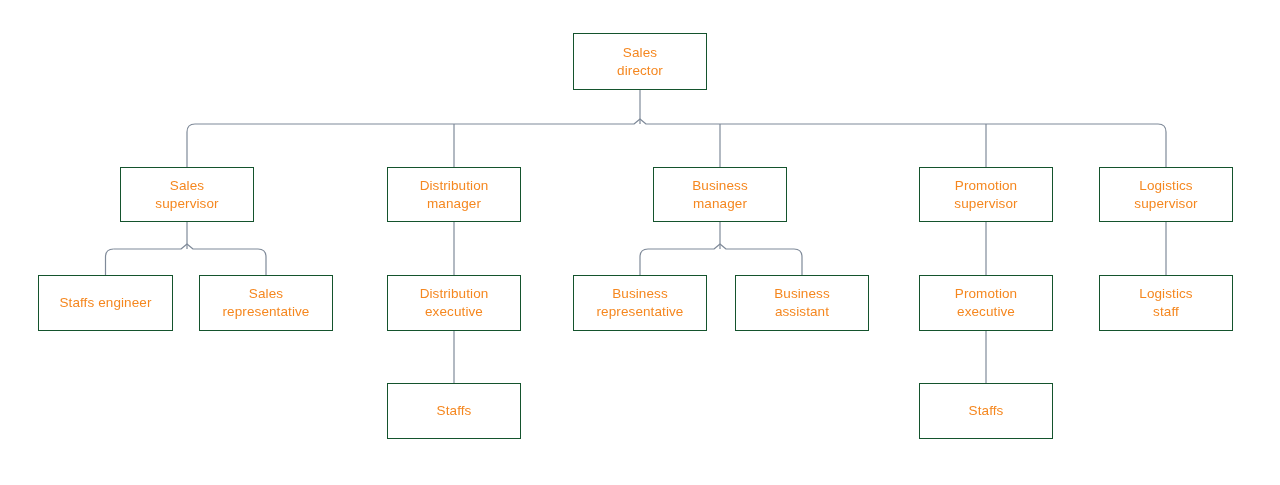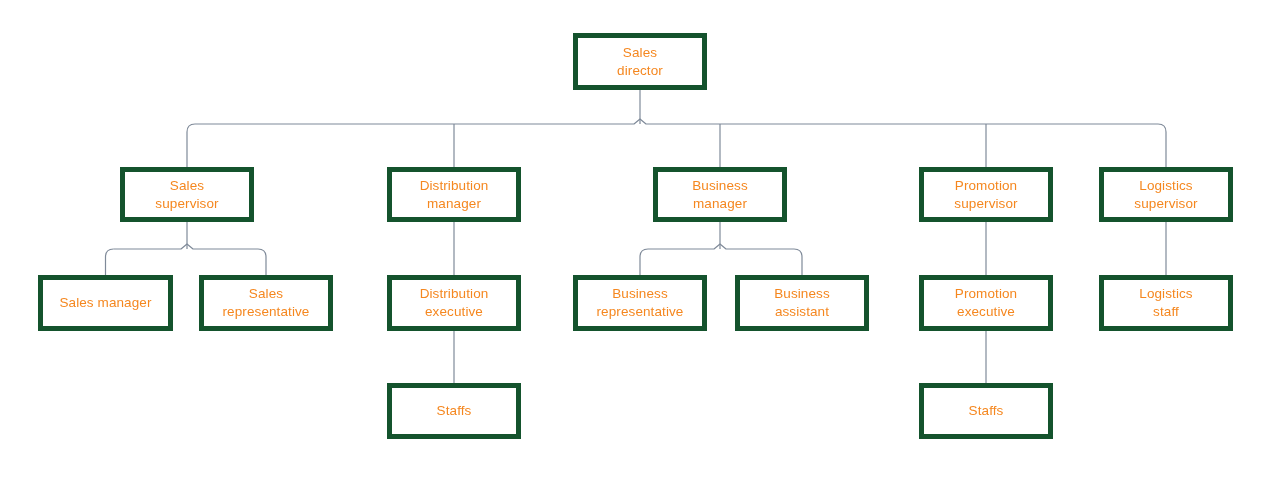--- a/index.html
+++ b/index.html
@@ -22,21 +22,21 @@
     position: absolute;
     left: 0;
     top: 0;
     width: 1280px;
     height: 485px;
   }
   .node-box {
     position: absolute;
     box-sizing: border-box;
     background: #ffffff;
-    border: 5px solid #14532d;
+    border: 1px solid #14532d;
     color: #f5871f;
     font-size: 13.5px;
     line-height: 18px;
     display: flex;
     align-items: center;
     justify-content: center;
     text-align: center;
     letter-spacing: 0.1px;
     z-index: 2;
   }
@@ -92,21 +92,21 @@
   </div>
   <div class="node-box" style="left: 919px; top: 167px; width: 134px; height: 55px;">
     <span class="node-label">Promotion
 supervisor</span>
   </div>
   <div class="node-box" style="left: 1099px; top: 167px; width: 134px; height: 55px;">
     <span class="node-label">Logistics
 supervisor</span>
   </div>
   <div class="node-box" style="left: 38px; top: 275px; width: 135px; height: 56px;">
-    <span class="node-label">Sales manager</span>
+    <span class="node-label">Staffs engineer</span>
   </div>
   <div class="node-box" style="left: 199px; top: 275px; width: 134px; height: 56px;">
     <span class="node-label">Sales
 representative</span>
   </div>
   <div class="node-box" style="left: 387px; top: 275px; width: 134px; height: 56px;">
     <span class="node-label">Distribution
 executive</span>
   </div>
   <div class="node-box" style="left: 573px; top: 275px; width: 134px; height: 56px;">

